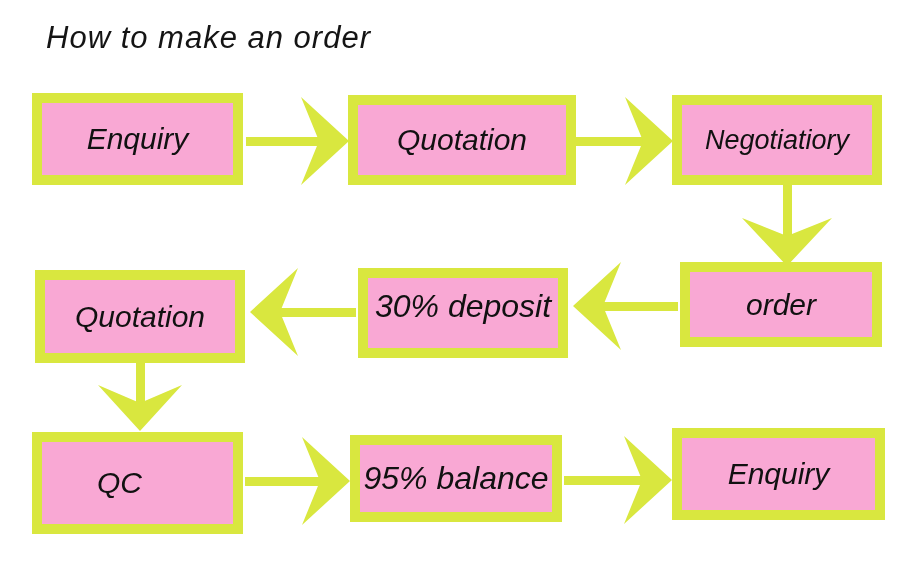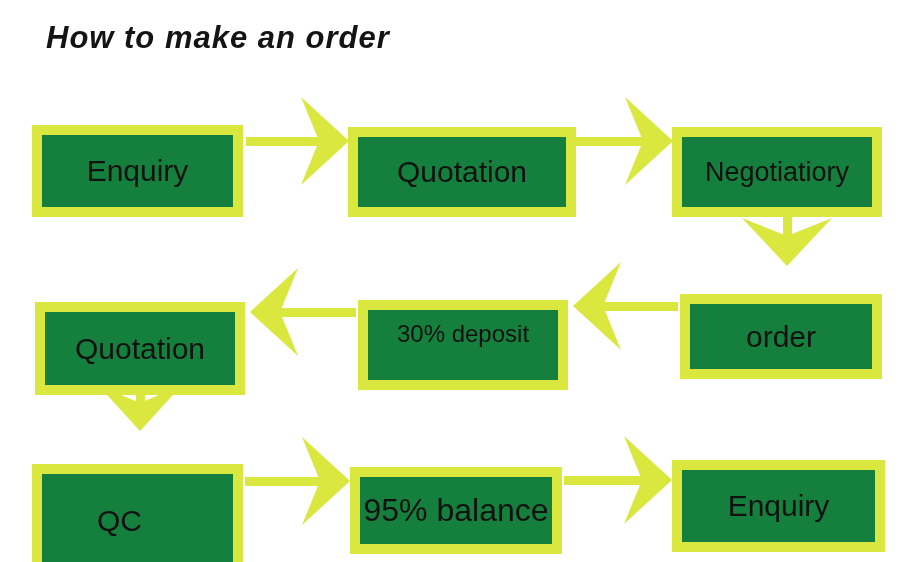--- a/index.html
+++ b/index.html
@@ -14,54 +14,54 @@
     background: #ffffff;
     overflow: hidden;
     font-family: "Liberation Sans", sans-serif;
   }
   .title {
     position: absolute;
     left: 46px;
     top: 20px;
     font-size: 31px;
     font-style: italic;
-    font-weight: 700;
+    font-weight: 400;
     color: #141414;
     letter-spacing: 1px;
     white-space: nowrap;
     z-index: 3;
   }
   .arrows {
     position: absolute;
     left: 0;
     top: 0;
     z-index: 1;
   }
   .arrows * { fill: var(--accent, #d9e73f); }
   .node {
     position: absolute;
     box-sizing: border-box;
     border: 10px solid var(--accent, #d9e73f);
-    background: #15803d;
+    background: #f9a8d4;
     display: flex;
     align-items: center;
     justify-content: center;
+    font-style: italic;
     font-size: 30px;
     color: #111111;
     white-space: nowrap;
     z-index: 2;
-    margin-top: 32px;
   }
   .node-enquiry     { left: 32px;  top: 93px;  width: 211px; height: 92px; }
   .node-quotation   { left: 348px; top: 95px;  width: 228px; height: 90px; }
   .node-negotiation { left: 672px; top: 95px;  width: 210px; height: 90px; font-size: 27px; }
   .node-production  { left: 35px;  top: 270px; width: 210px; height: 93px; }
-  .node-deposit     { left: 358px; top: 268px; width: 210px; height: 90px; font-size: 24px; align-items: flex-start; padding-top: 10px; }
+  .node-deposit     { left: 358px; top: 268px; width: 210px; height: 90px; font-size: 32px; align-items: flex-start; padding-top: 10px; }
   .node-order       { left: 680px; top: 262px; width: 202px; height: 85px; }
-  .node-qc          { left: 32px;  top: 432px; width: 211px; height: 114px; justify-content: flex-start; padding-left: 55px; }
+  .node-qc          { left: 32px;  top: 432px; width: 211px; height: 102px; justify-content: flex-start; padding-left: 55px; }
   .node-balance     { left: 350px; top: 435px; width: 212px; height: 87px; font-size: 32px; }
   .node-delivery    { left: 672px; top: 428px; width: 213px; height: 92px; }
   .watermark {
     position: absolute;
     left: 334px;
     top: 262px;
     font-size: 28px;
     color: var(--wm, #a2a2a2);
     letter-spacing: 1px;
     white-space: nowrap;

